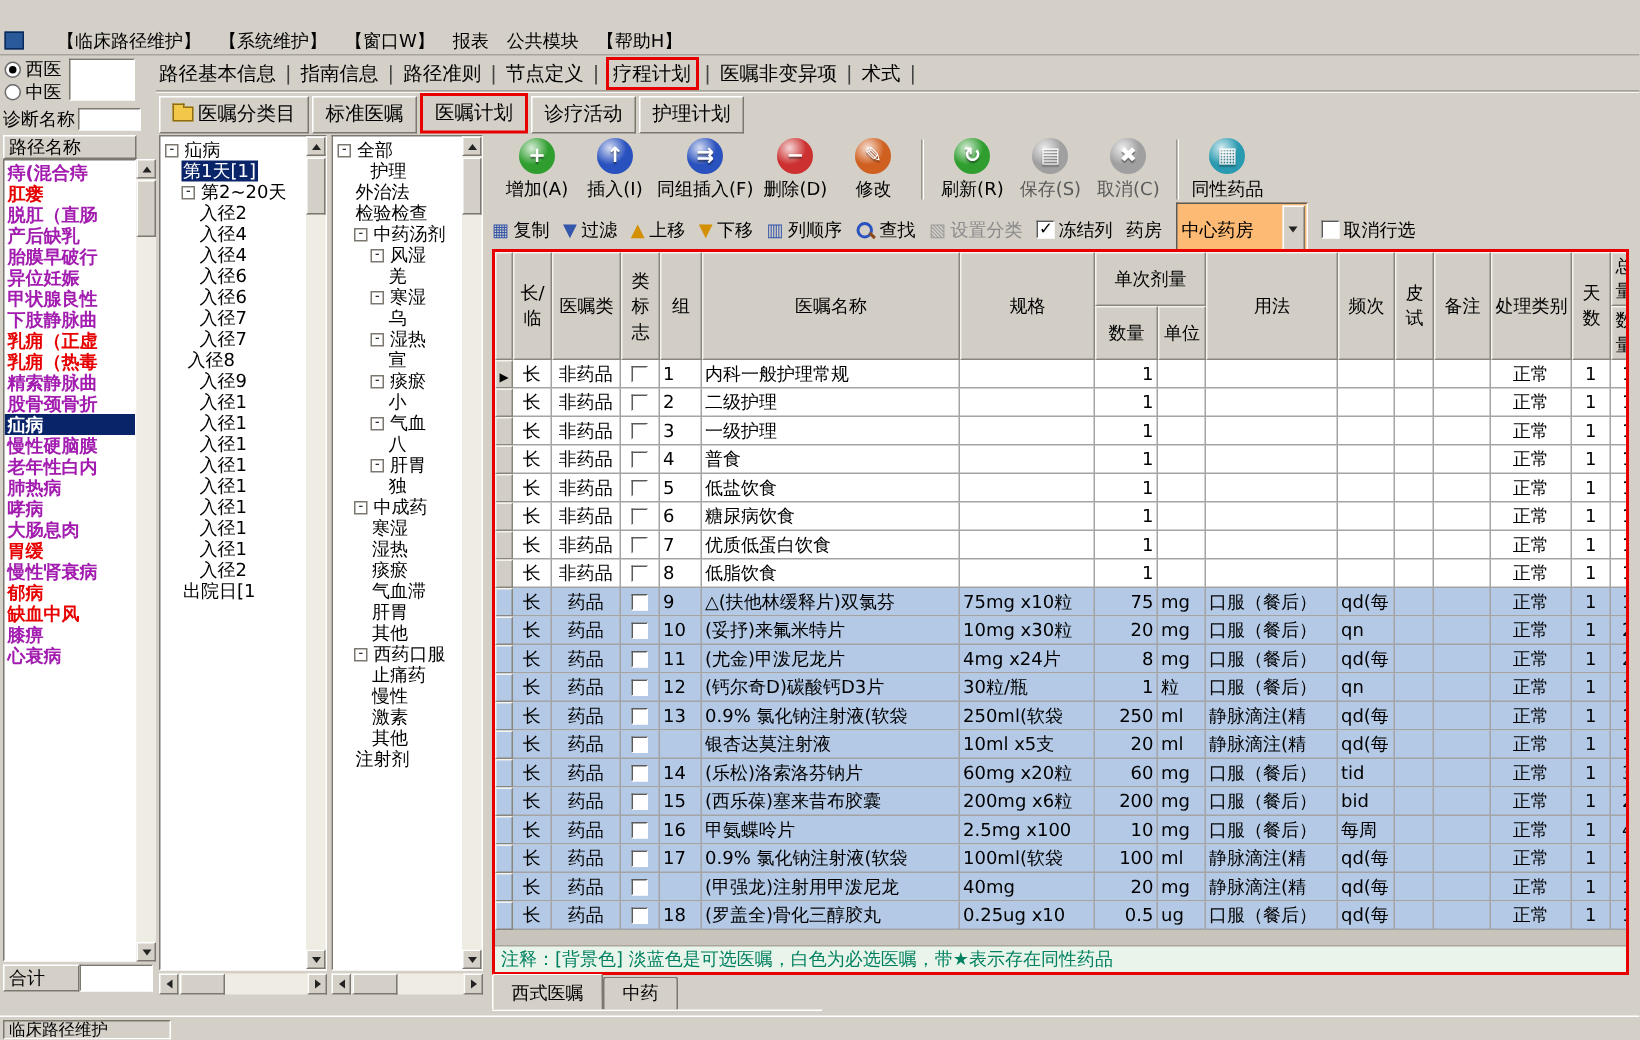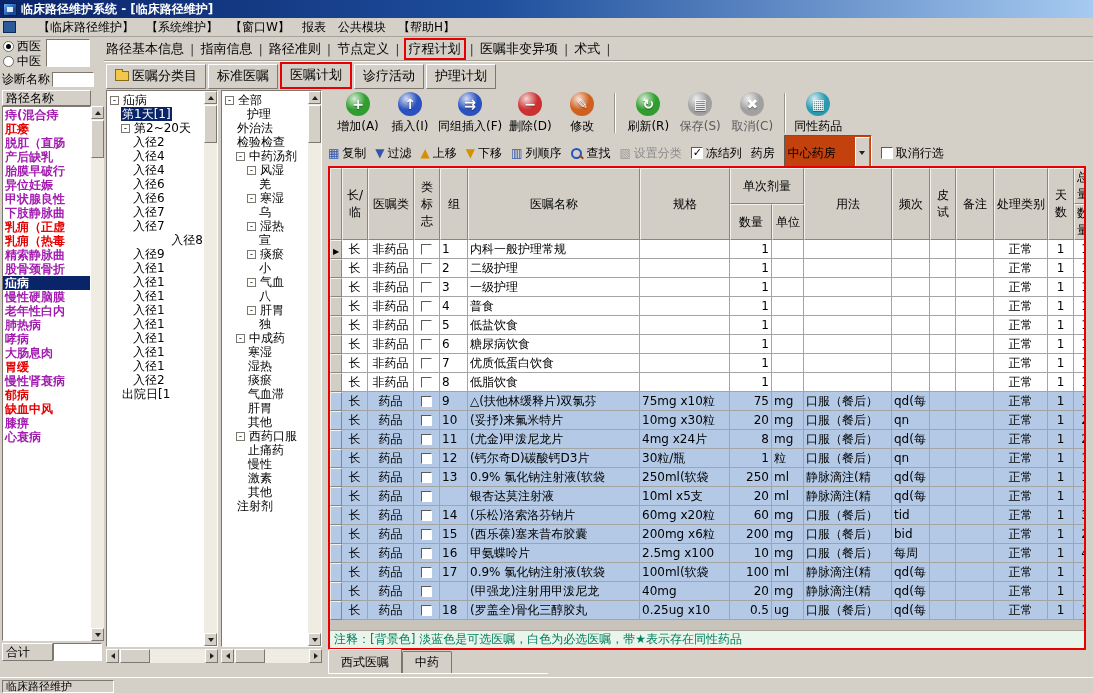--- a/index.html
+++ b/index.html
@@ -88,21 +88,21 @@
 #tb2-buttons{display:flex;align-items:center;gap:9px;}
 .t2btn{display:flex;align-items:center;gap:3px;white-space:nowrap;}
 .t2btn.disabled .t2label{color:#8a8a8a;}
 .sicon{font-size:12px;line-height:12px;}
 .mag{position:relative;width:13px;height:13px;display:inline-block;flex:none;}
 .mag::before{content:"";position:absolute;left:1px;top:1px;width:7px;height:7px;border:2px solid #2a52be;border-radius:50%;}
 .mag::after{content:"";position:absolute;left:9px;top:9px;width:5px;height:2px;background:#8a4a1a;transform:rotate(45deg);}
 .cbwrap{display:flex;align-items:center;gap:3px;white-space:nowrap;}
 .cb{display:inline-block;width:12px;height:12px;background:#fff;border:1px solid;border-color:#5a5a5a #fff #fff #5a5a5a;position:relative;flex:none;vertical-align:middle;}
 .cb.checked::after{content:"✓";position:absolute;left:1px;top:-2px;font-size:11px;font-weight:bold;color:#000;}
-.dd{display:flex;align-items:center;height:36px;background:#c2410c;border:1px solid;border-color:#5a5a5a #fff #fff #5a5a5a;width:88px;position:relative;padding-left:3px;}
+.dd{display:flex;align-items:center;height:36px;background:#fdba74;border:1px solid;border-color:#5a5a5a #fff #fff #5a5a5a;width:88px;position:relative;padding-left:3px;}
 .dd-text{overflow:hidden;white-space:nowrap;}
 .dd-btn{position:absolute;right:1px;top:1px;bottom:1px;width:15px;background:#d4d0c8;border:1px solid;border-color:#fff #7c7870 #7c7870 #fff;display:flex;align-items:center;justify-content:center;}
 
 
 .table-frame{position:absolute;left:328px;top:166px;width:758px;height:484px;border:2px solid #e80000;background:#c8c4bc;}
 .grid-area{position:absolute;left:0;top:0;right:0;bottom:18px;overflow:hidden;background:#c8c4bc;}
 .note-strip{position:absolute;left:0;right:0;bottom:0;height:18px;background:#e9f5ea;color:#008060;display:flex;align-items:center;padding-left:4px;font-size:12px;border-top:1px solid #aaa69e;overflow:hidden;white-space:nowrap;}
 table{border-collapse:separate;border-spacing:0;table-layout:fixed;width:762px;background:#fff;font-size:12px;}
 th{background:#d2cec6;border:1px solid;border-color:#f4f2ec #8a867e #8a867e #f4f2ec;font-weight:normal;text-align:center;padding:0 1px;overflow:hidden;font-size:12px;}
 thead tr th{height:30px;}
@@ -118,24 +118,20 @@
 .btab{padding:2px 12px;background:#d4d0c8;border:1px solid #7c7870;border-bottom:none;border-top-left-radius:2px;border-top-right-radius:2px;font-size:12px;white-space:nowrap;}
 .btab.active{border-top:1px solid #fff;border-left:1px solid #fff;padding-top:4px;}
 .status-bar{position:absolute;left:0;top:677px;width:100%;height:16px;background:#d4d0c8;border-top:1px solid #fff;}
 .status-cell{position:absolute;left:2px;top:2px;width:112px;height:13px;border:1px solid;border-color:#7c7870 #fff #fff #7c7870;font-size:11px;line-height:12px;padding:0 3px;overflow:hidden;white-space:nowrap;}
 </style>
 </head>
 <body>
 
 <div id="app">
 
-  <div class="titlebar">
-    <span class="app-icon"></span>
-    <span>临床路径维护系统 - [临床路径维护]</span>
-  </div>
 
   <div class="menubar">
     <span class="menu-winicon"></span>
     <span id="menu-items" style="display:flex">
         <span class="mitem">【临床路径维护】</span>
         <span class="mitem">【系统维护】</span>
         <span class="mitem">【窗口W】</span>
         <span class="mitem">报表</span>
         <span class="mitem">公共模块</span>
         <span class="mitem">【帮助H】</span>
@@ -264,21 +260,21 @@
         </div>
         <div class="titem" style="padding-left: 24px;">
           <span class="tlabel2">入径6</span>
         </div>
         <div class="titem" style="padding-left: 24px;">
           <span class="tlabel2">入径7</span>
         </div>
         <div class="titem" style="padding-left: 24px;">
           <span class="tlabel2">入径7</span>
         </div>
-        <div class="titem" style="padding-left: 16px; justify-content: flex-end;">
+        <div class="titem" style="padding-left: 16px;">
           <span class="tlabel2">入径8</span>
         </div>
         <div class="titem" style="padding-left: 24px;">
           <span class="tlabel2">入径9</span>
         </div>
         <div class="titem" style="padding-left: 24px;">
           <span class="tlabel2">入径1</span>
         </div>
         <div class="titem" style="padding-left: 24px;">
           <span class="tlabel2">入径1</span>

